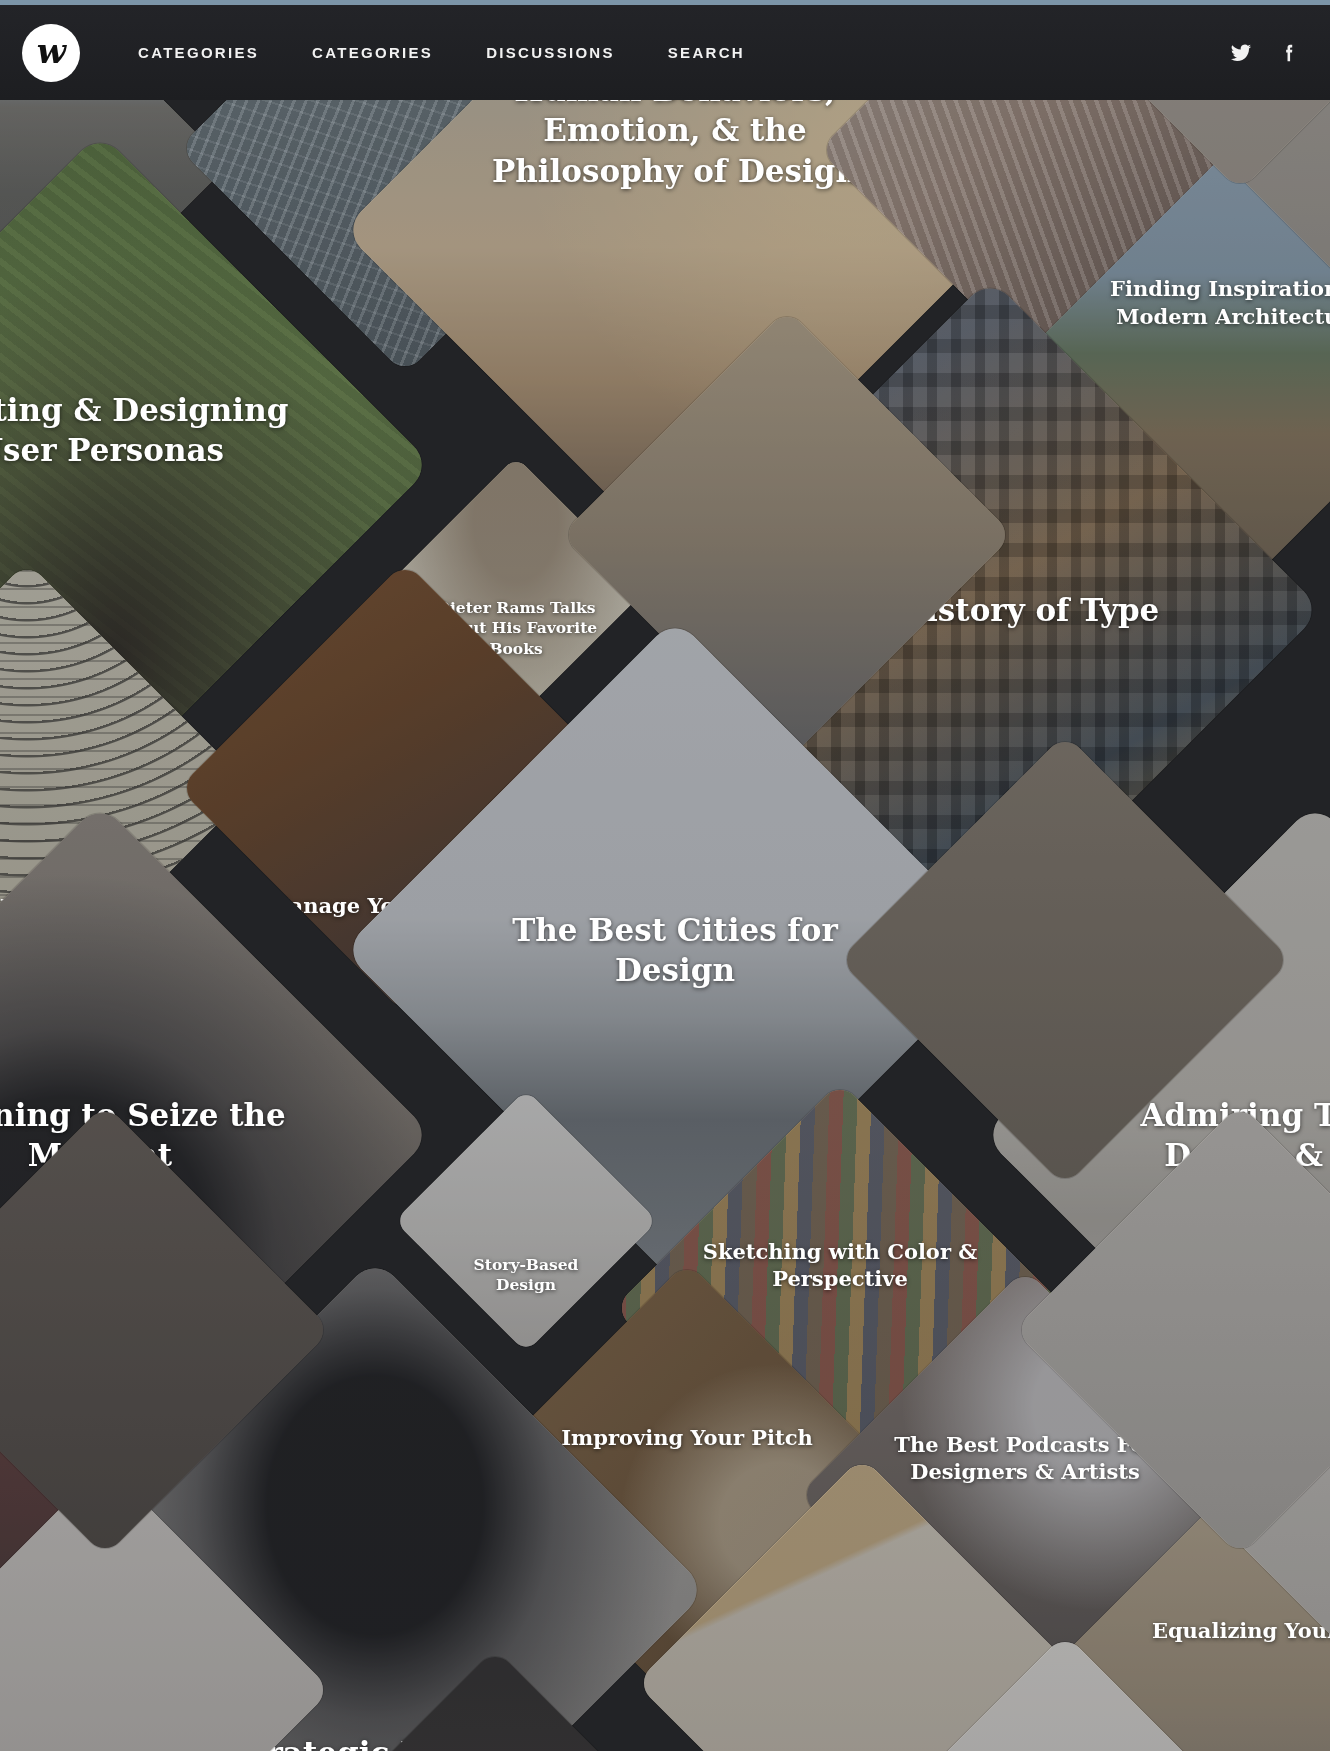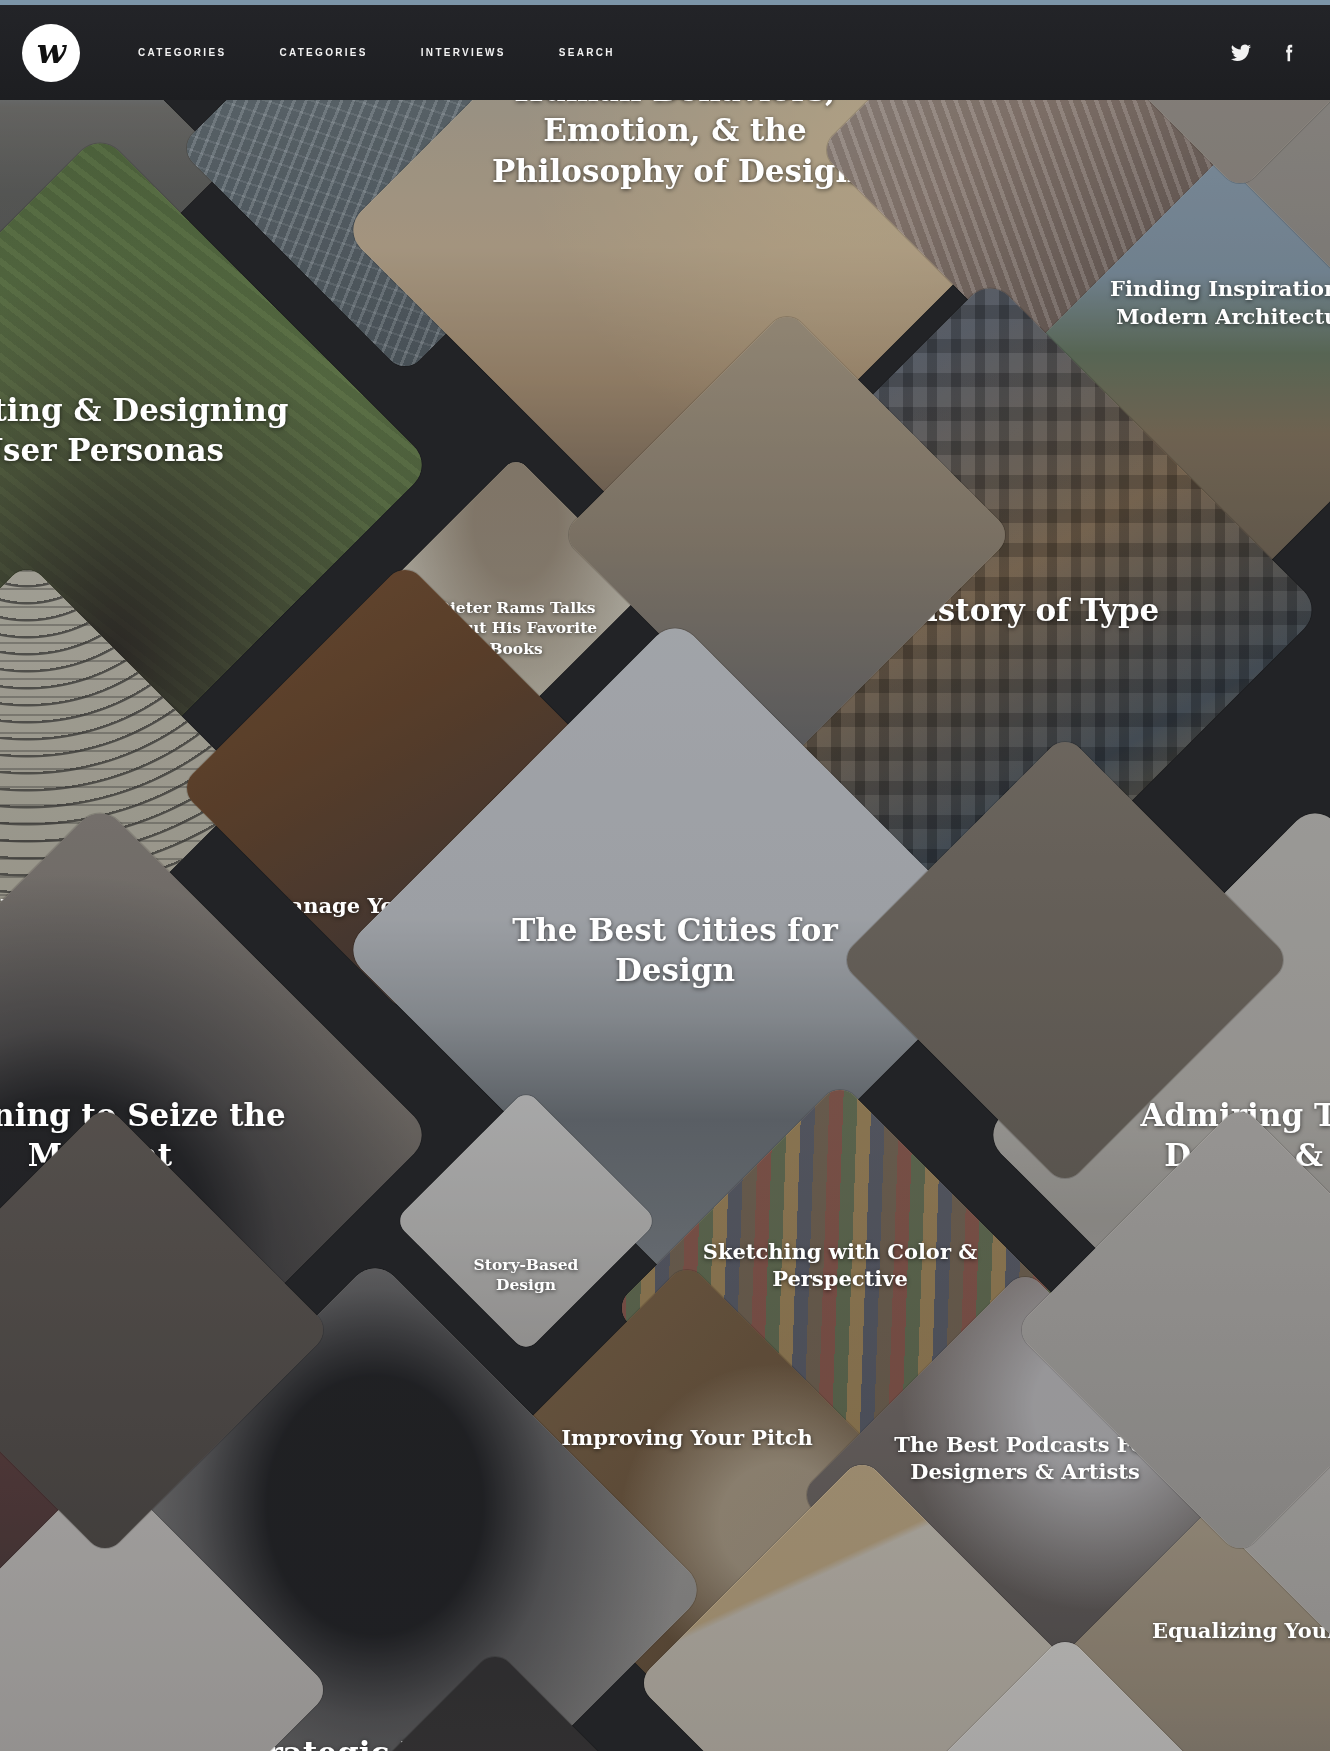--- a/index.html
+++ b/index.html
@@ -20,21 +20,21 @@
     width:58px;height:58px;border-radius:50%;background:#fff;margin-left:22px;
     display:flex;align-items:center;justify-content:center;flex:0 0 auto;
   }
   .logo span{
     font-family:"DejaVu Serif", serif; font-style:italic; font-weight:700;
     font-size:34px; color:#111; line-height:1; letter-spacing:-1px;
     transform:translateY(-2px);
   }
   .nav{ display:flex; align-items:center; margin-left:58px; }
   .nav a{
-    font-family:"Liberation Sans", sans-serif; font-weight:700; font-size:10px;
+    font-family:"Liberation Sans", sans-serif; font-weight:700; font-size:15px;
     letter-spacing:2.3px; color:#f2f2f2; text-decoration:none;
     margin-right:53px; white-space:nowrap;text-align:right;
   }
   .social{ margin-left:auto; display:flex; align-items:center; margin-right:24px; }
   .social .ico{ width:34px;height:34px;display:flex;align-items:center;justify-content:center;
                 margin-left:14px; }
   .social svg{ fill:#f2f2f2; }
 
   
   .mosaic{ position:absolute; top:100px; left:0; width:1330px; height:1651px;
@@ -80,21 +80,21 @@
 
 <div class="site-header">
 
   <div class="logo">
     <span>w</span>
   </div>
 
   <nav class="nav">
     <a href="#">CATEGORIES</a>
     <a href="#">CATEGORIES</a>
-    <a href="#">INTERVIEWS</a>
+    <a href="#">DISCUSSIONS</a>
     <a href="#">SEARCH</a>
   </nav>
 
   <div class="social">
     <a href="#" class="ico">
       <svg width="22" height="22" viewBox="0 0 24 24" aria-hidden="true">
         <path d="M23 4.9a9 9 0 0 1-2.6.7 4.5 4.5 0 0 0 2-2.5 9 9 0 0 1-2.9 1.1 4.5 4.5 0 0 0-7.7 4.1A12.8 12.8 0 0 1 2.5 3.6a4.5 4.5 0 0 0 1.4 6 4.4 4.4 0 0 1-2-.6v.1a4.5 4.5 0 0 0 3.6 4.4 4.5 4.5 0 0 1-2 .1 4.5 4.5 0 0 0 4.2 3.1A9 9 0 0 1 1 18.6a12.7 12.7 0 0 0 6.9 2c8.3 0 12.8-6.9 12.8-12.8v-.6A9.2 9.2 0 0 0 23 4.9z"></path>
       </svg>
     </a>
     <a href="#" class="ico">

